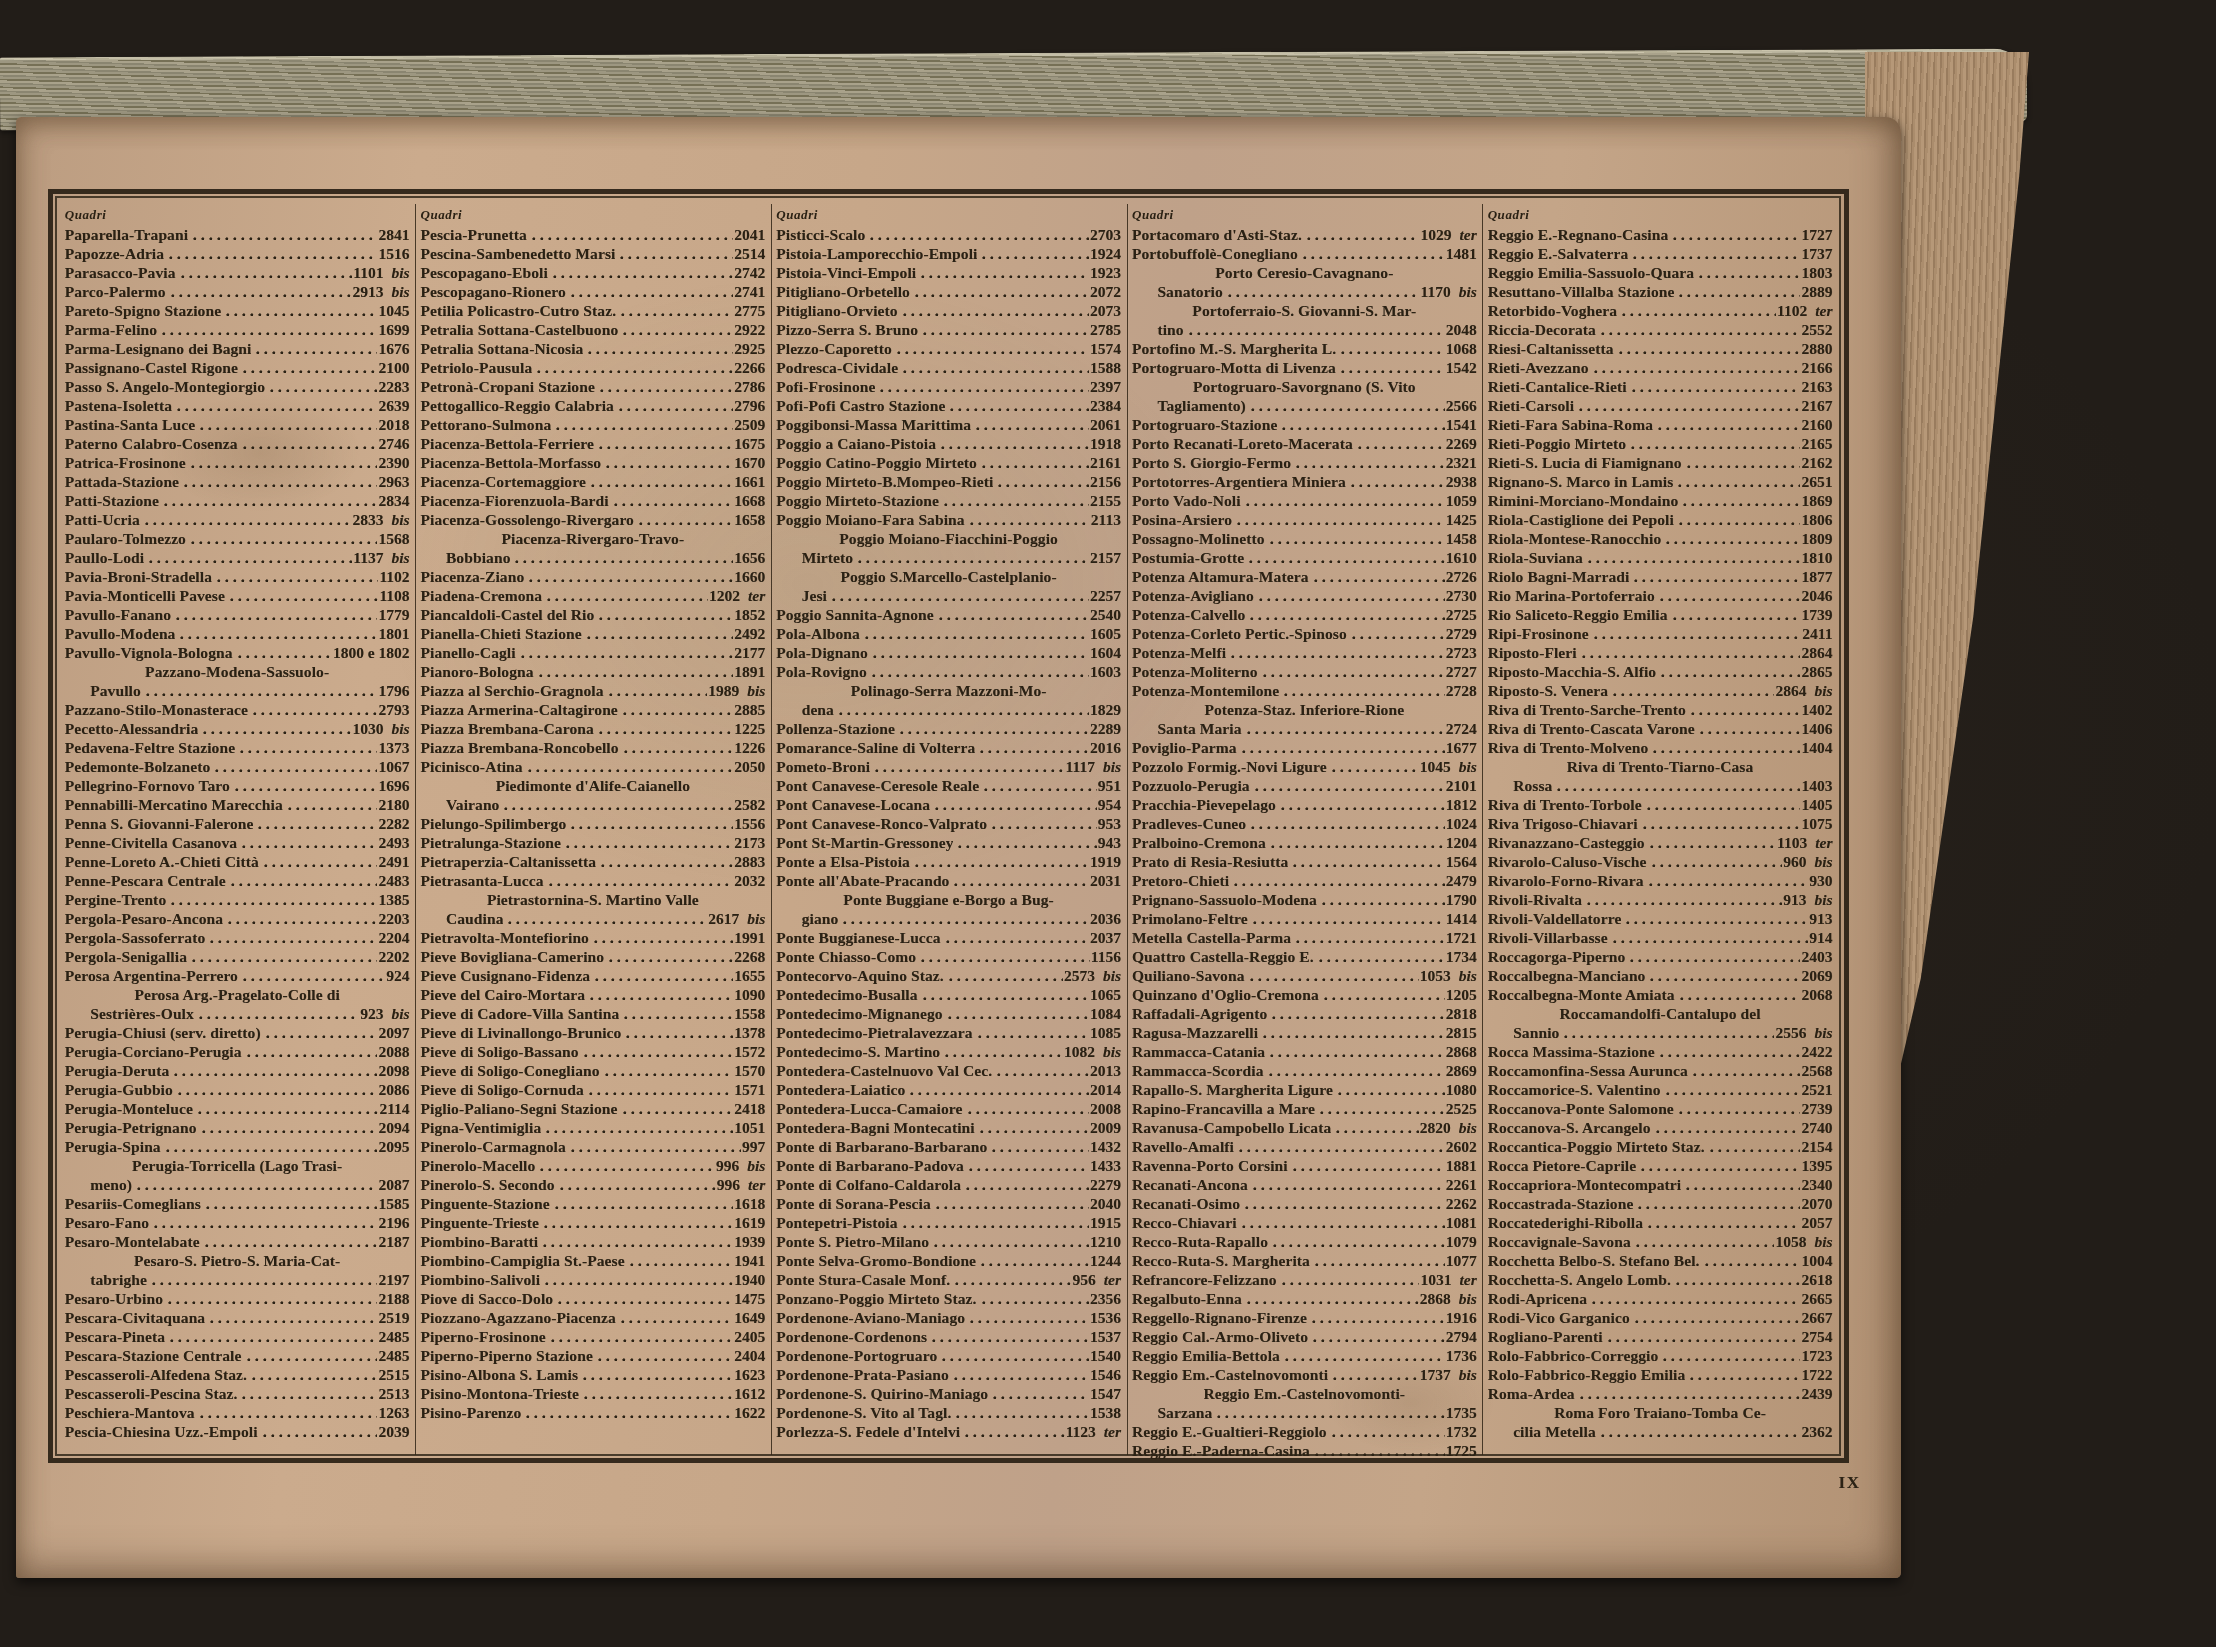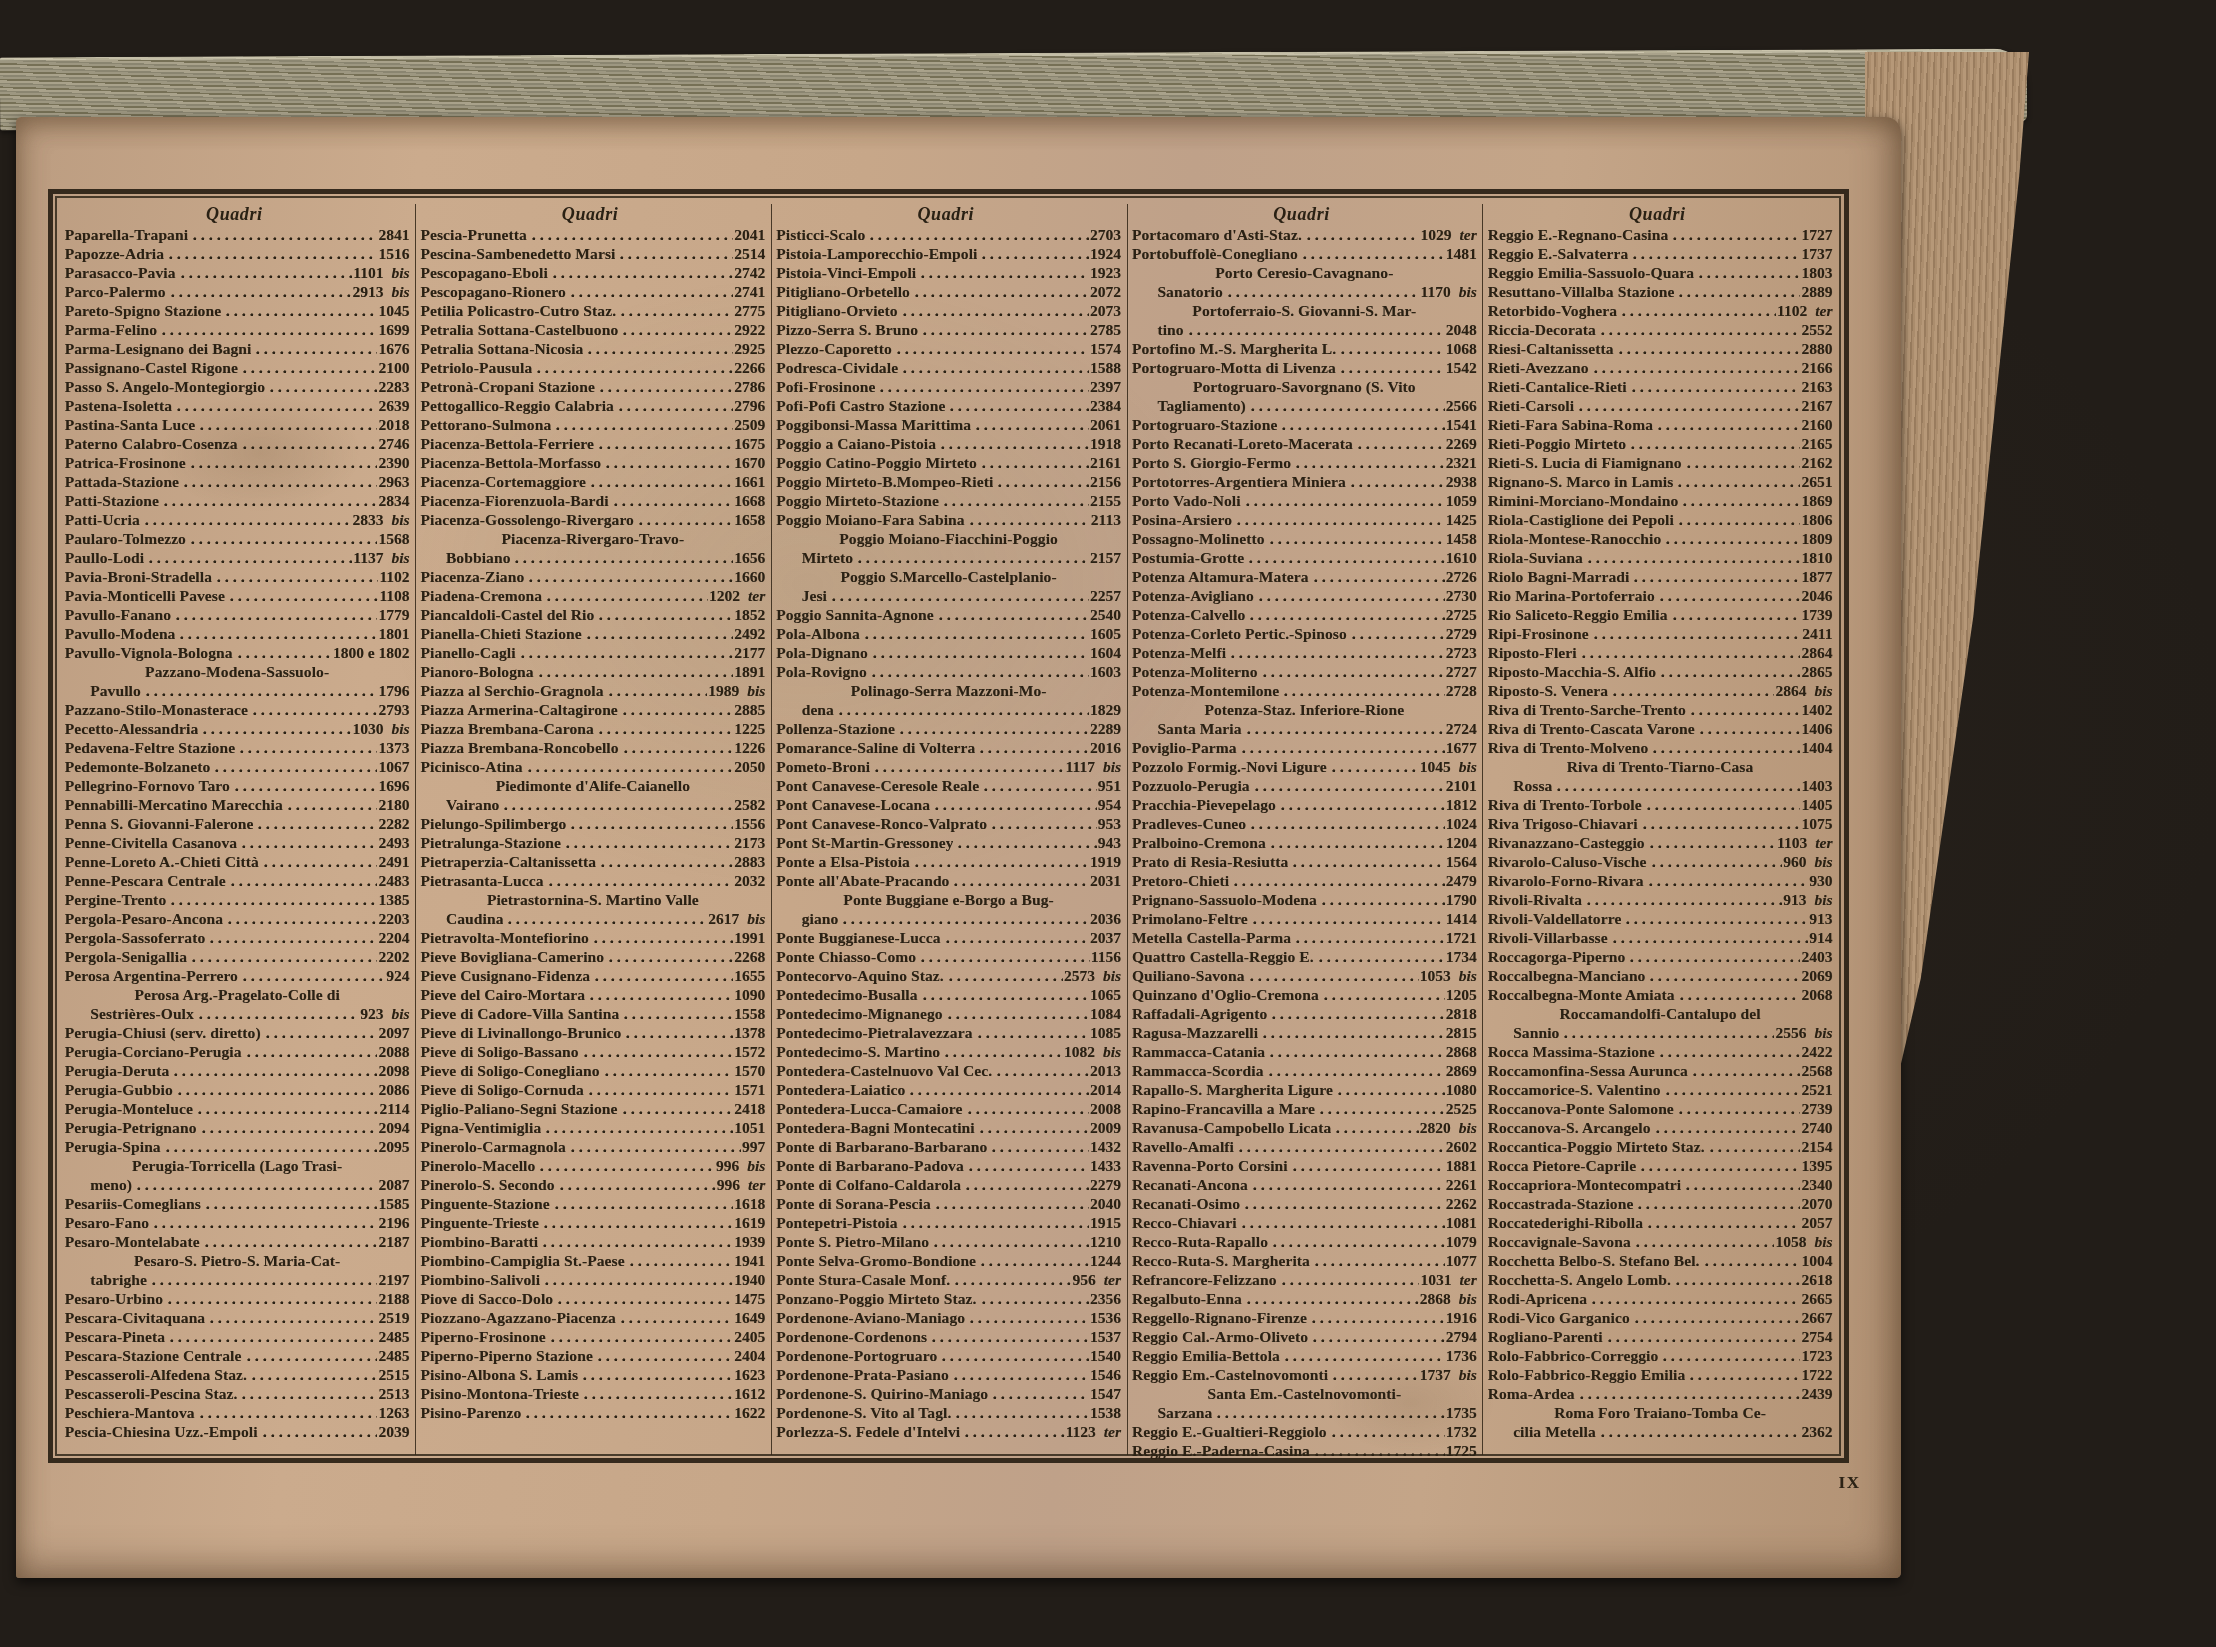--- a/index.html
+++ b/index.html
@@ -48,22 +48,22 @@
   
   .frame{
     position:absolute;left:32px;top:72px;width:1801px;height:1274px;
     border:5.5px solid rgba(41,32,19,.92);box-sizing:border-box;
   }
   .frame::before{content:'';position:absolute;inset:2.2px;border:2.2px solid rgba(41,32,19,.8);pointer-events:none;}
   .columns{position:absolute;left:7.8px;top:10px;right:5.5px;bottom:3.3px;display:flex;}
   .col{flex:1 1 0;min-width:0;padding:0 5.5px 0 4.4px;}
   .col + .col{border-left:1.7px solid rgba(48,37,21,.85);}
   .qhead{
-    font-style:italic;font-weight:bold;font-size:18px;line-height:21px;
-    text-align:center;color:#2a2114;padding-right:5.5px;letter-spacing:0.6px;
+    font-style:italic;font-weight:bold;font-size:13px;line-height:21px;
+    text-align:left;color:#2a2114;padding-right:5.5px;letter-spacing:0.6px;
   }
   .e{
     display:flex;align-items:baseline;white-space:nowrap;
     font-size:15.5px;line-height:19px;font-weight:bold;color:#2a2114;
     text-shadow:0.2px 0.3px 0 rgba(42,33,20,.30);
   }
   .e .nm{flex:0 1 auto;overflow:hidden;letter-spacing:0.1px;}
   .e .dots{
     flex:1 1 auto;min-width:3.3px;height:14.4px;align-self:flex-end;margin:0 1.1px 2.2px 5px;
     background-image:radial-gradient(circle at 1.9px 12.2px,#2b2215 1.3px,rgba(0,0,0,0) 1.7px);
@@ -1323,21 +1323,21 @@
             <span class="nm">Reggio Emilia-Bettola</span>
             <span class="dots"></span>
             <span class="num">1736</span>
           </div>
           <div class="e">
             <span class="nm">Reggio Em.-Castelnovomonti</span>
             <span class="dots"></span>
             <span class="num">1737<i class="sfx">bis</i></span>
           </div>
           <div class="e l1">
-            <span class="nm">Santa Em.-Castelnovomonti-</span>
+            <span class="nm">Reggio Em.-Castelnovomonti-</span>
           </div>
           <div class="e l2">
             <span class="nm">Sarzana</span>
             <span class="dots"></span>
             <span class="num">1735</span>
           </div>
           <div class="e">
             <span class="nm">Reggio E.-Gualtieri-Reggiolo</span>
             <span class="dots"></span>
             <span class="num">1732</span>

